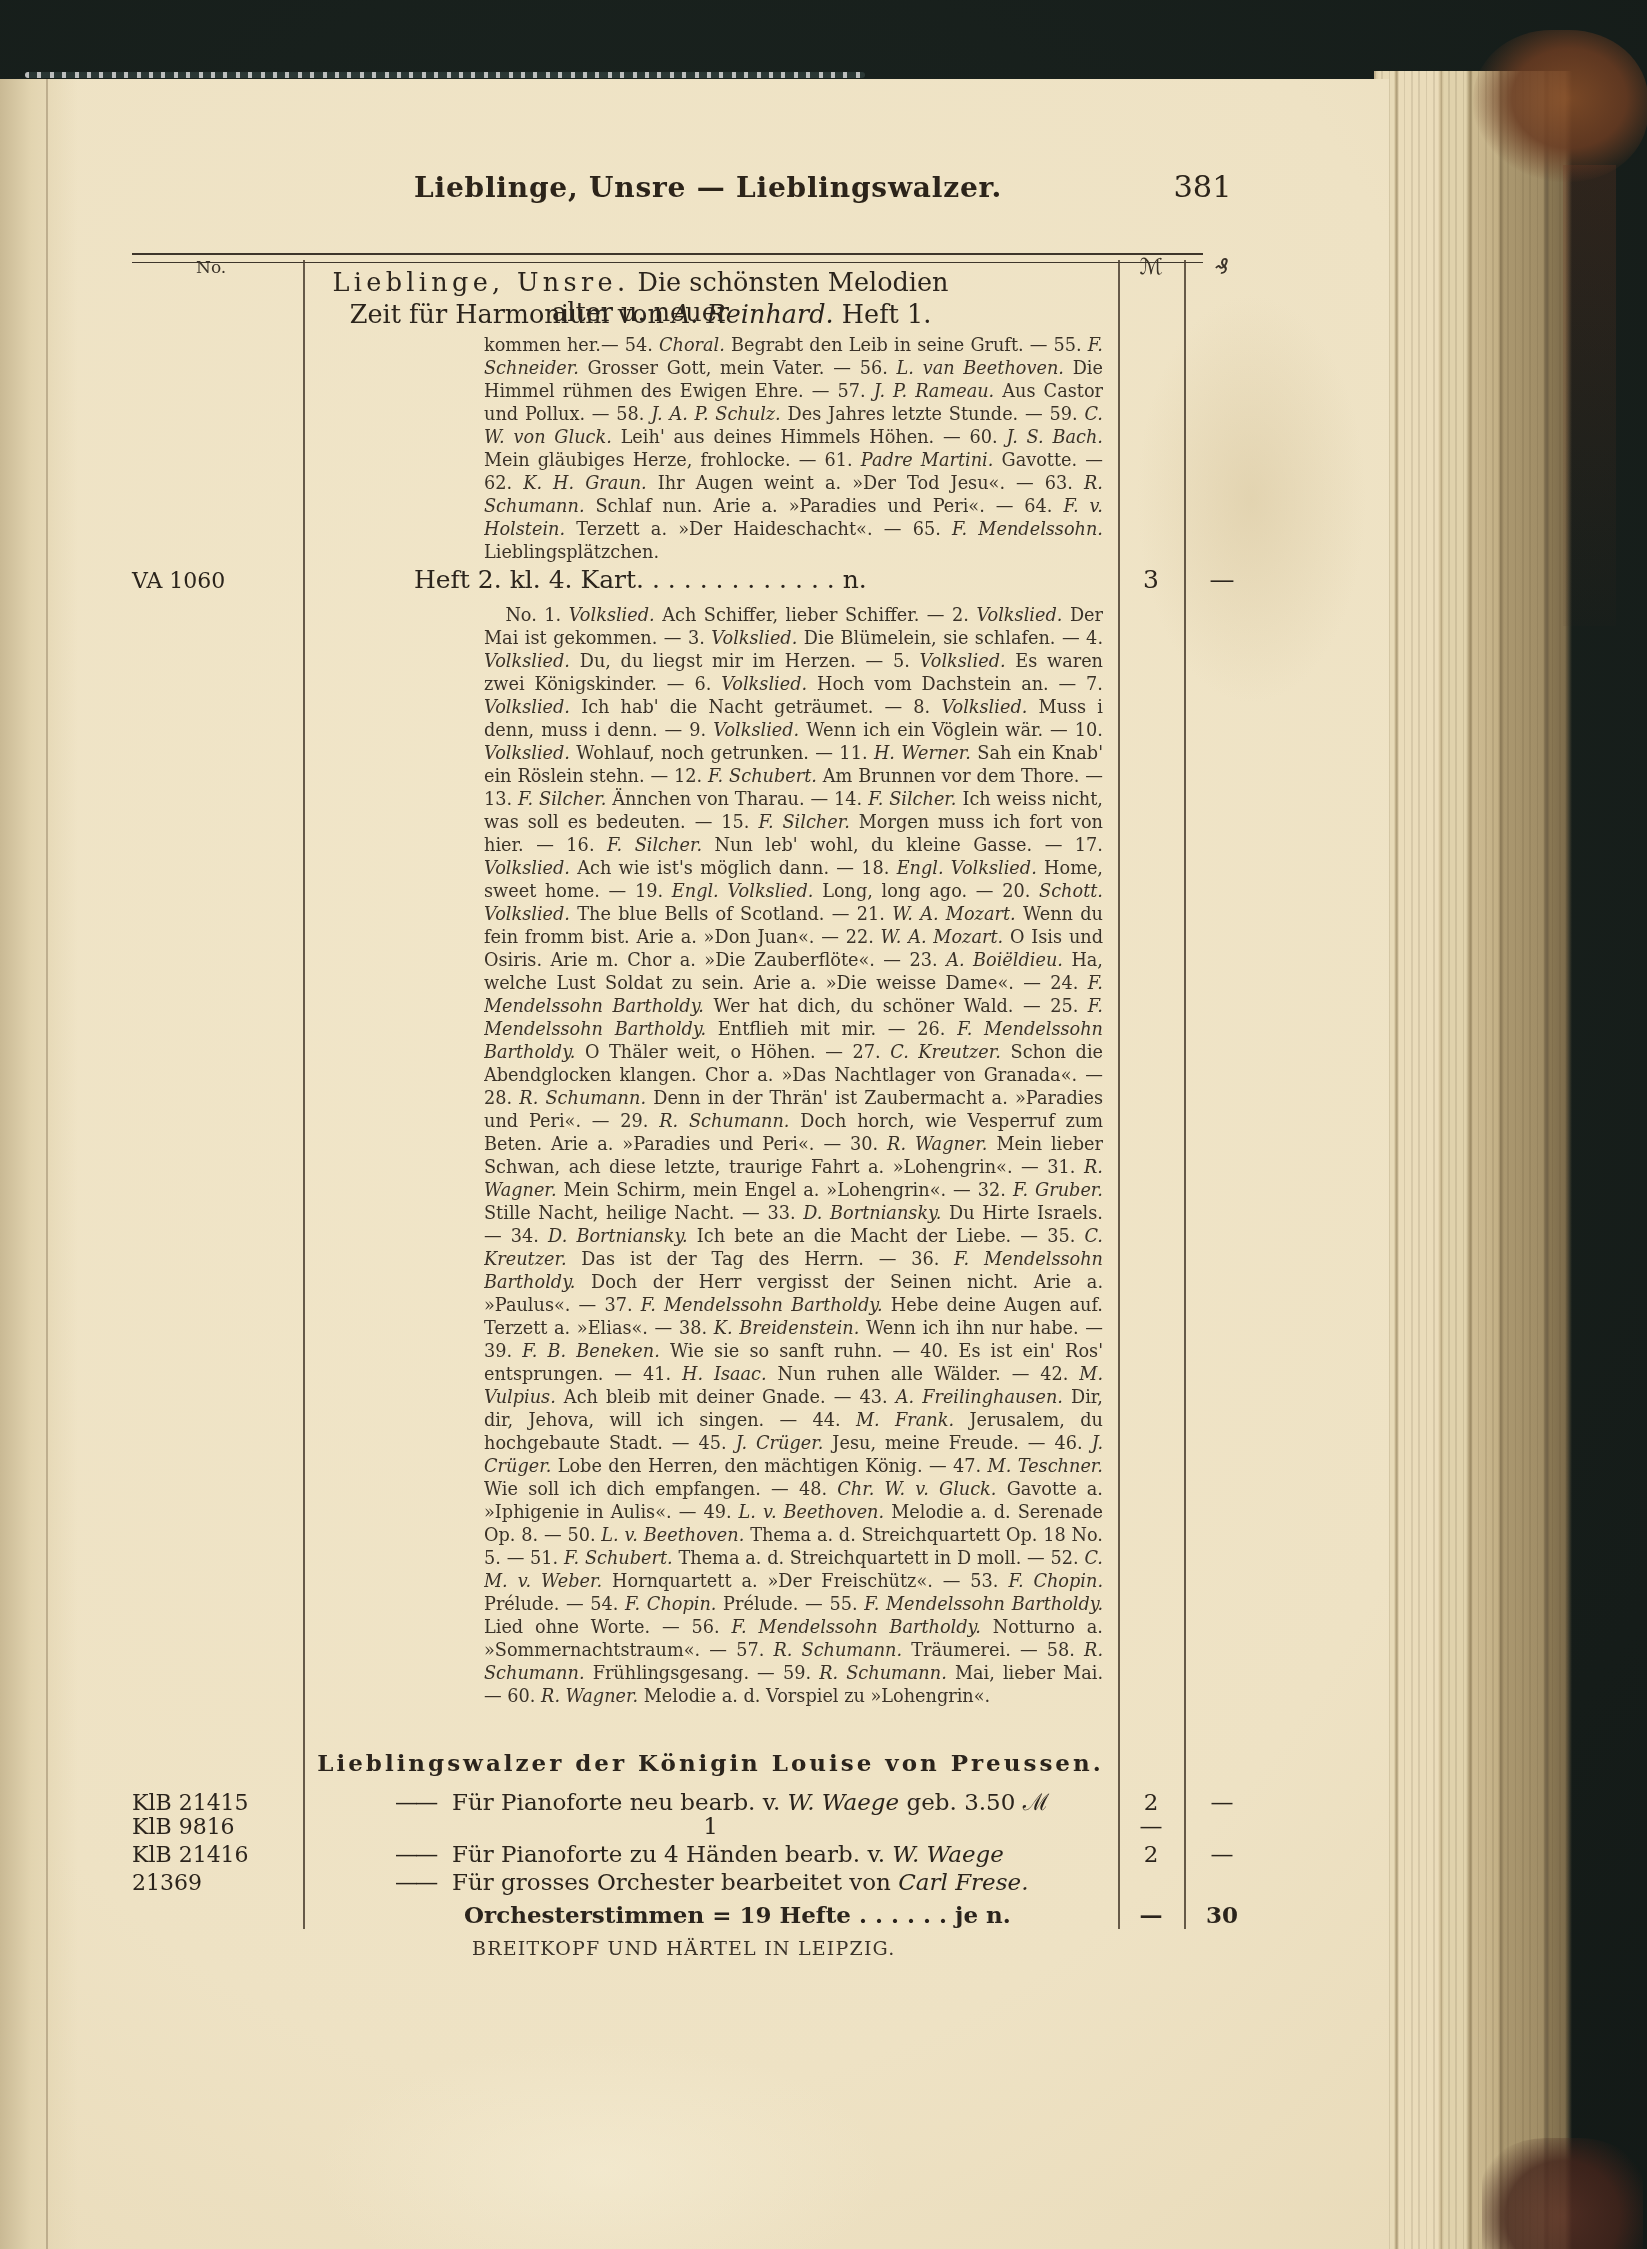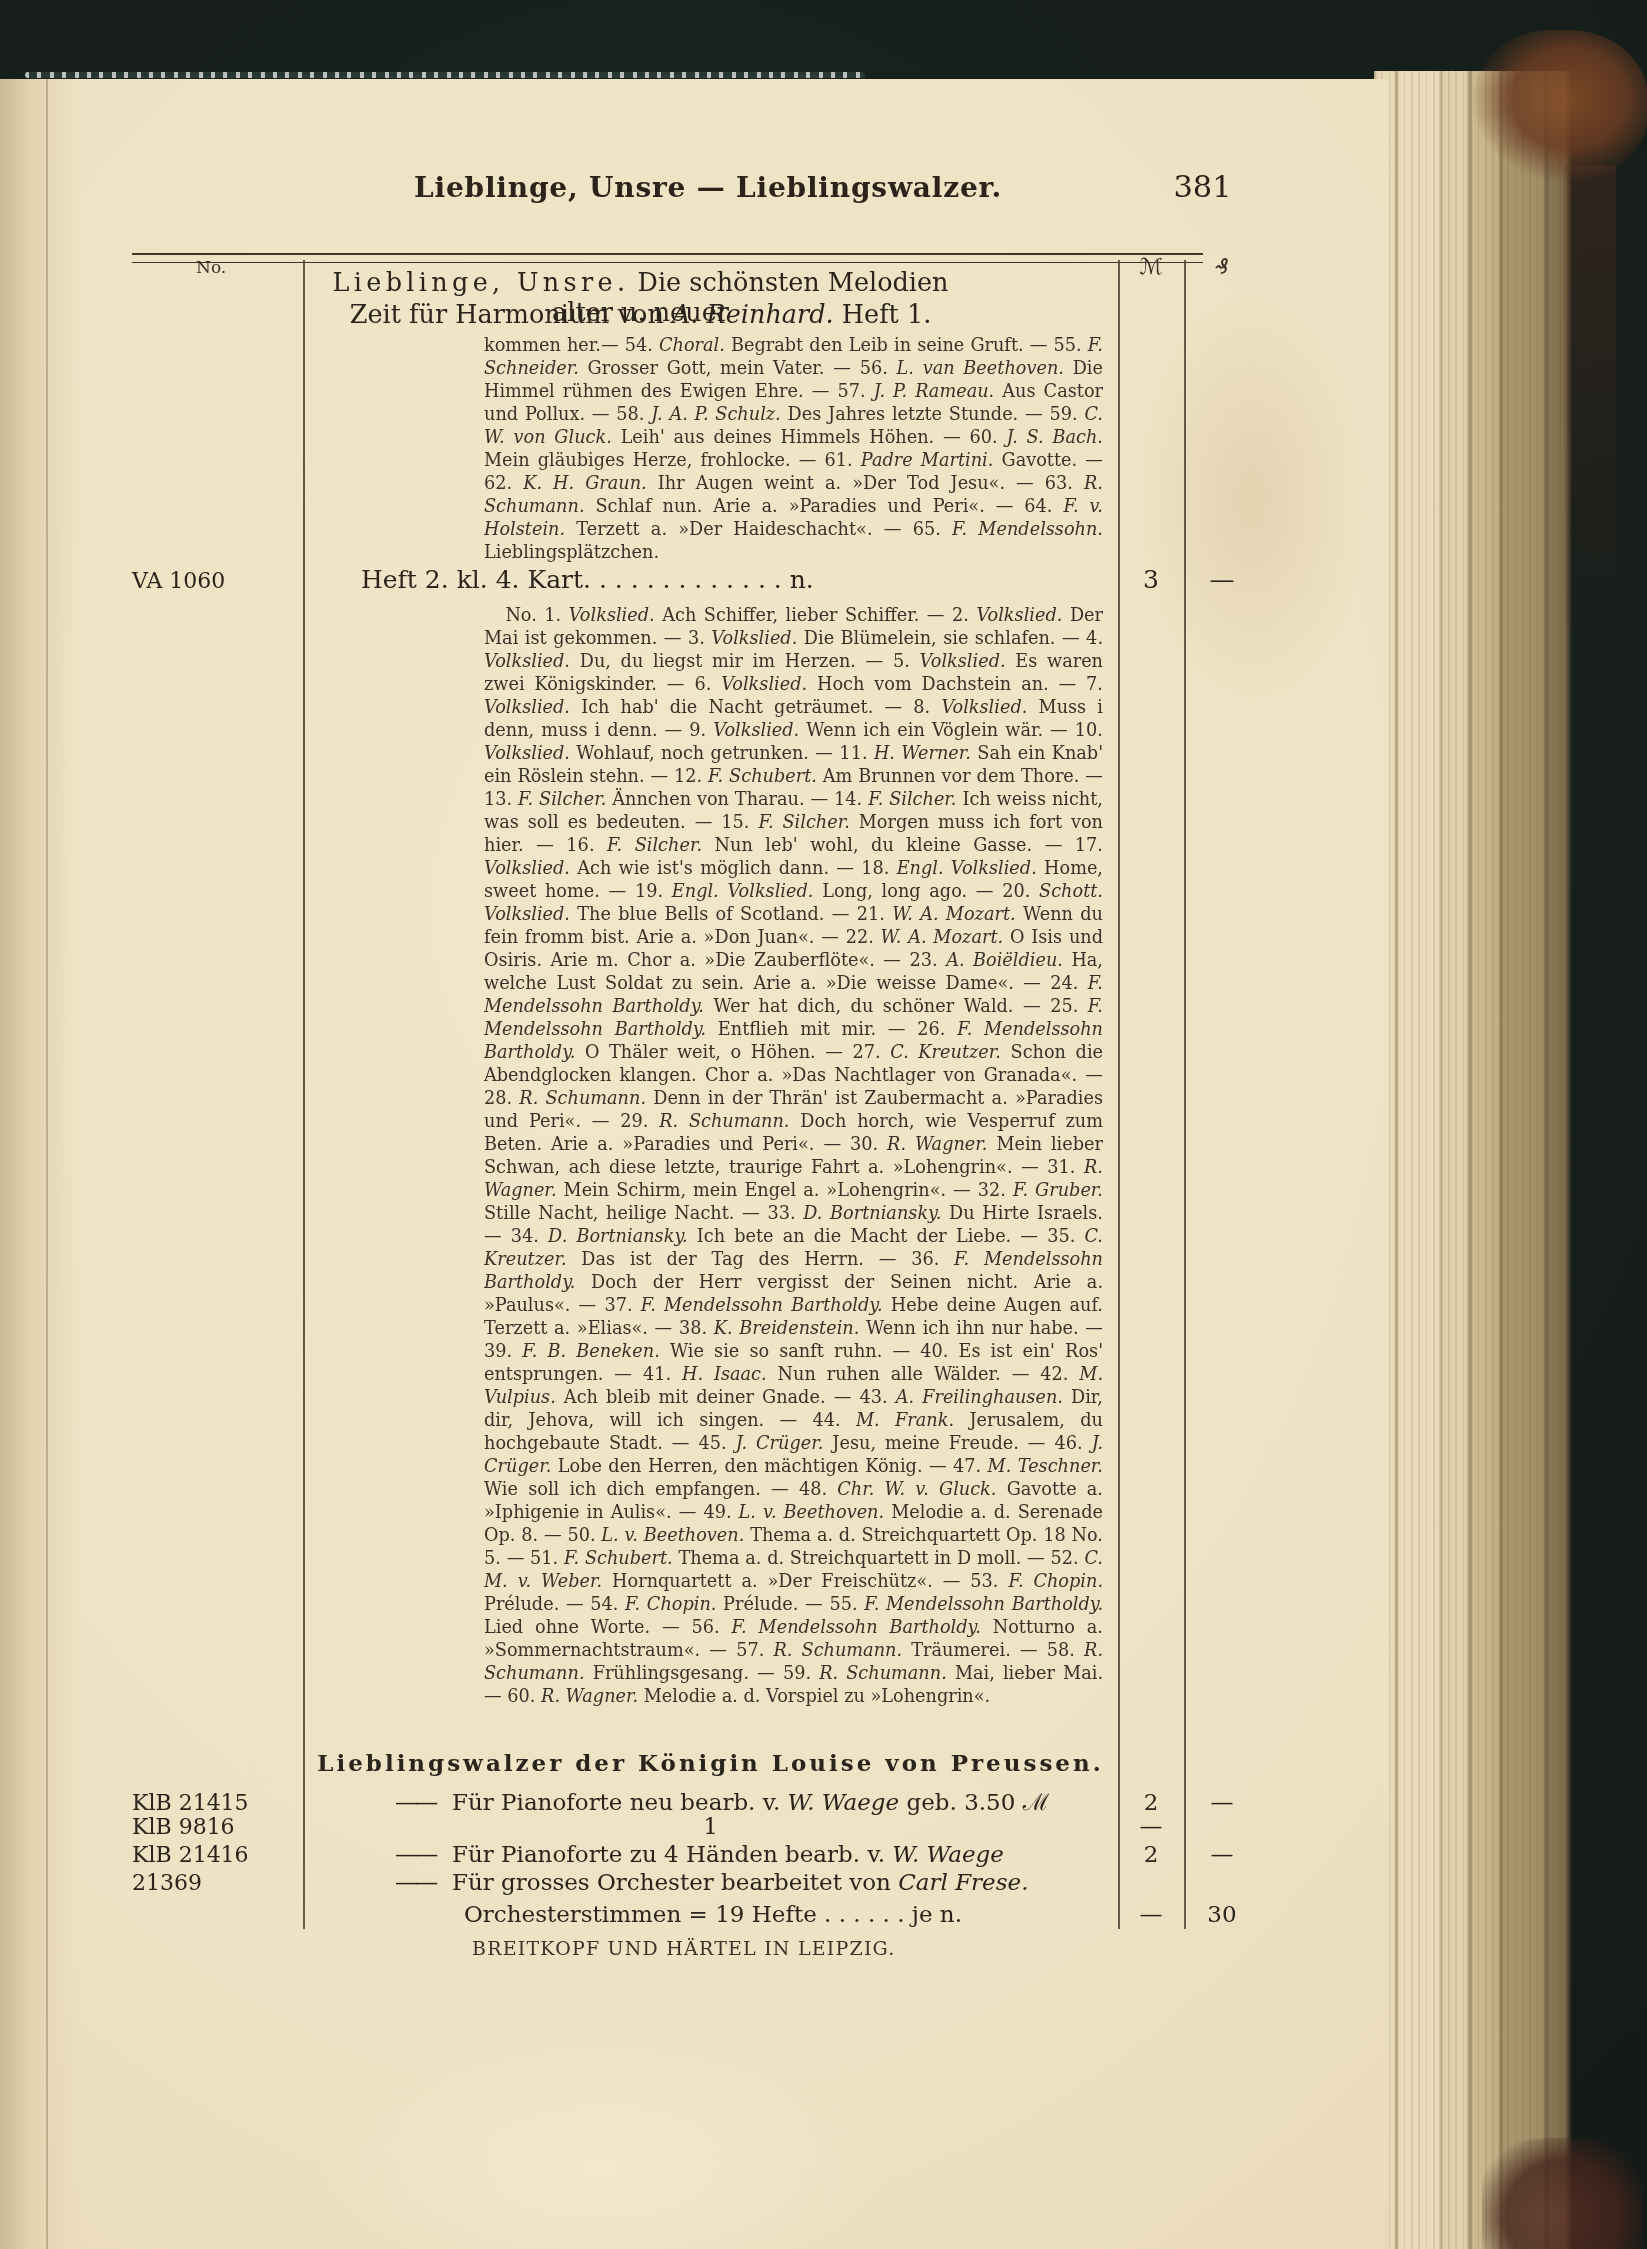--- a/index.html
+++ b/index.html
@@ -60,24 +60,24 @@
   .petit{position:absolute;left:484px;width:619px;text-align:justify;color:#3a3228;
     font-size:17.7px;line-height:23px;overflow:hidden;}
   .petitA{top:255px;height:239px;}
   .petitB{top:525px;height:1143px;text-indent:21.4px;}
 
   .row{position:absolute;left:132px;width:1128px;display:grid;
     grid-template-columns:171px 815px 66px 76px;align-items:baseline;font-size:23px;color:#2b241c;}
   .c-no{padding-right:4px;font-size:22px;}
   .c-m,.c-pf{text-align:center;}
   .row-heft2{top:486px;font-size:25px;}
-  .row-heft2 .c-main{padding-left:58px;}
+  .row-heft2 .c-main{padding-left:111px;}
   .section-heading{position:absolute;left:303px;top:1670px;width:815px;text-align:center;
     font-size:23px;font-weight:bold;letter-spacing:.13em;color:#2b241c;}
-  .r1{top:1706px;} .r2{top:1734px;} .r3{top:1762px;} .r4{top:1790px;} .r5{top:1822px;}
+  .r1{top:1706px;} .r2{top:1734px;} .r3{top:1762px;} .r4{top:1790px;} .r5{top:1822px;font-weight:bold;}
   .c-main{padding-left:92px;}
   .r5 .c-main{padding-left:161px;}
   .ditto{letter-spacing:-.12em;margin-right:16.5px;color:#2b241c;}
   .footer-line{position:absolute;left:472px;top:1858px;font-size:19px;letter-spacing:1.2px;color:#3a3228;}
   i{font-style:italic;}
 </style>
 </head>
 <body>
 
 <div class="stage">

